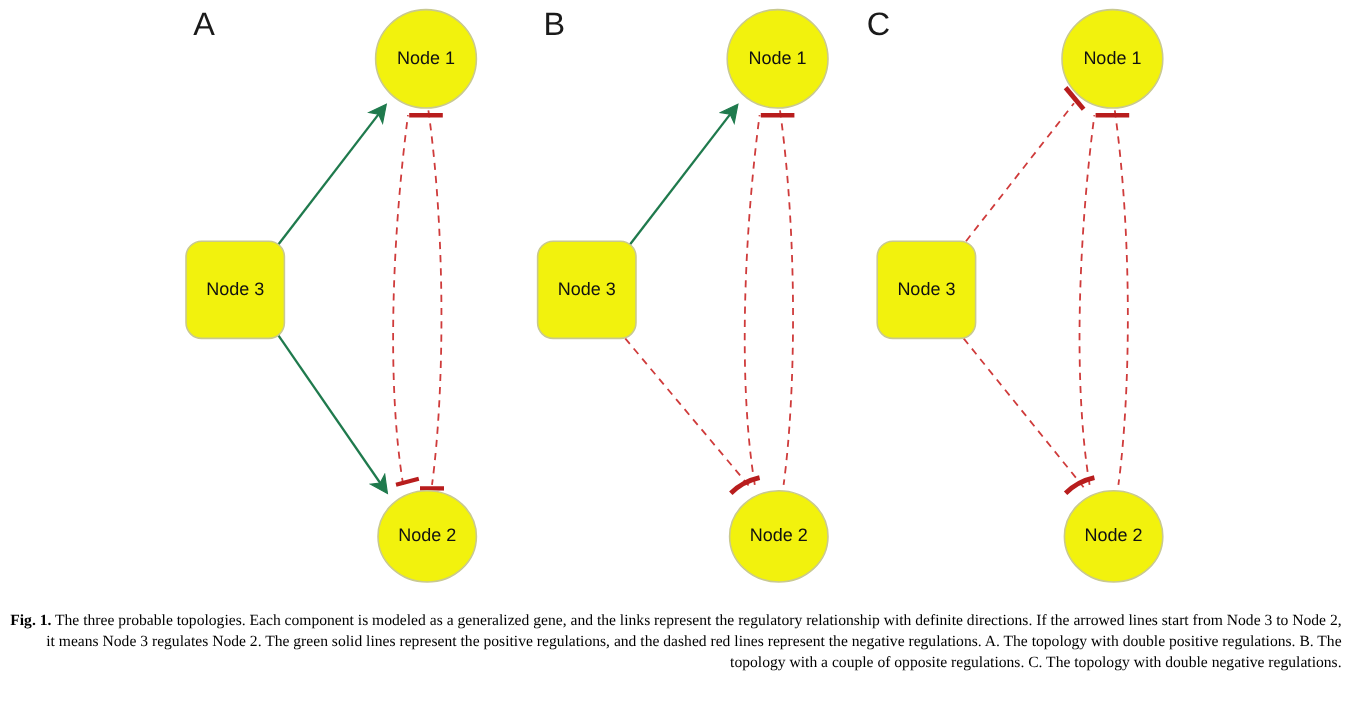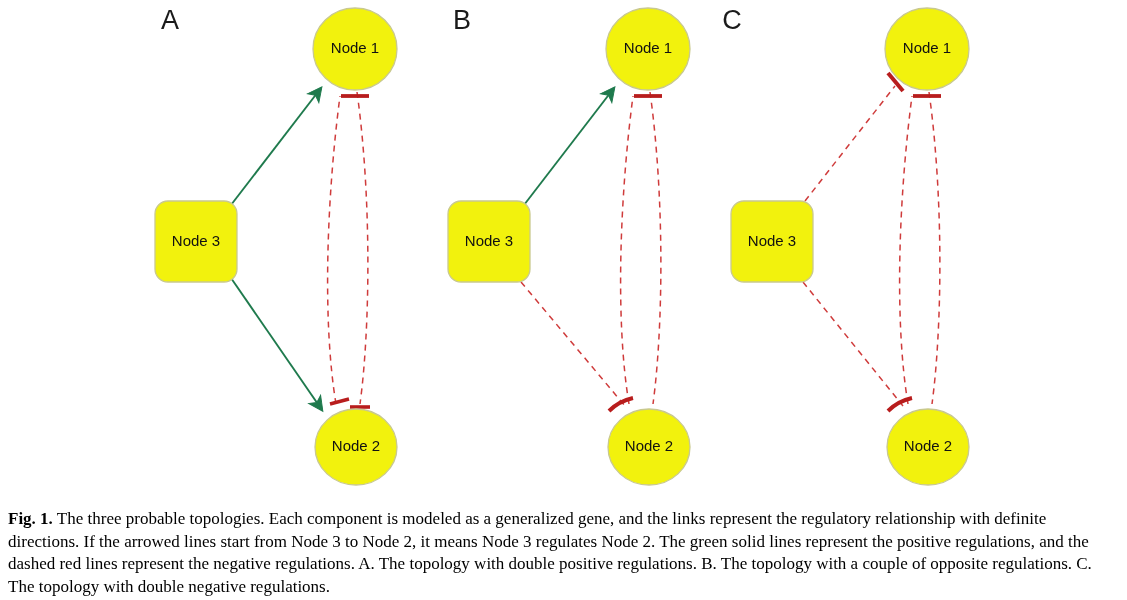--- a/index.html
+++ b/index.html
@@ -39,24 +39,24 @@
     font-size: 27px;
     fill: #1a1a1a;
     text-anchor: middle;
   }
   #caption {
     position: absolute;
     left: 8px;
     top: 508px;
     width: 1110px;
     font-family: "Liberation Serif", serif;
-    font-size: 17px;
+    font-size: 13px;
     line-height: 1.33;
     color: #000000;
-    text-align: left;
+    text-align: right;
   }
   #caption .figlabel {
     font-weight: bold;
   }
   #caption .captext {
     font-weight: normal;
   }
 </style>
 </head>
 <body>

